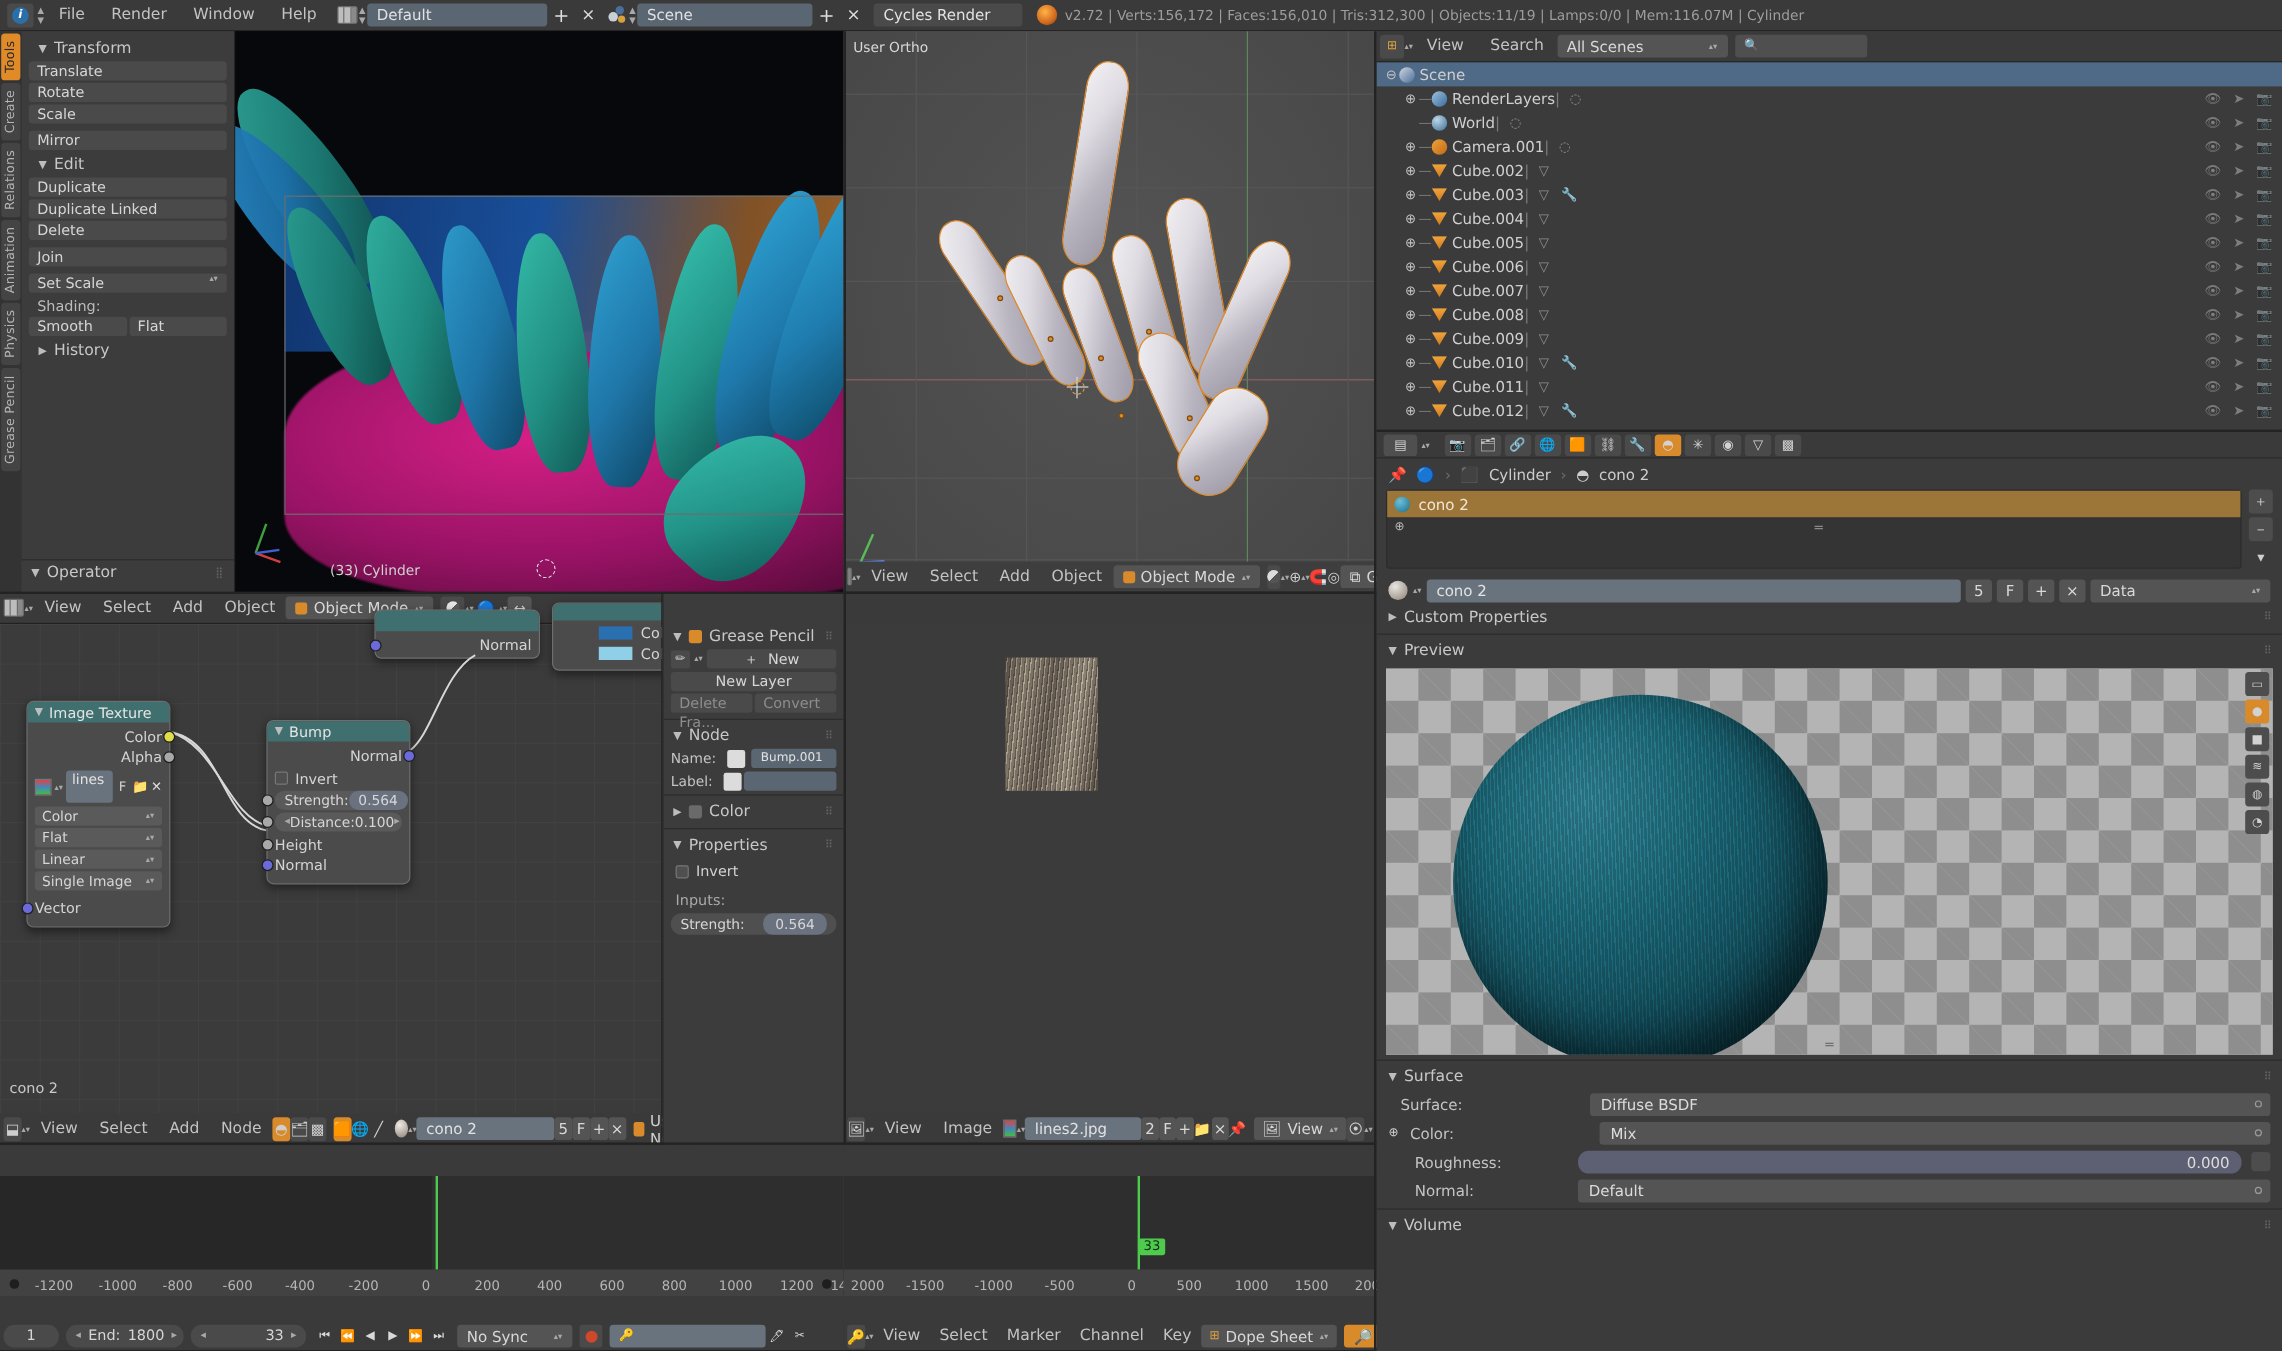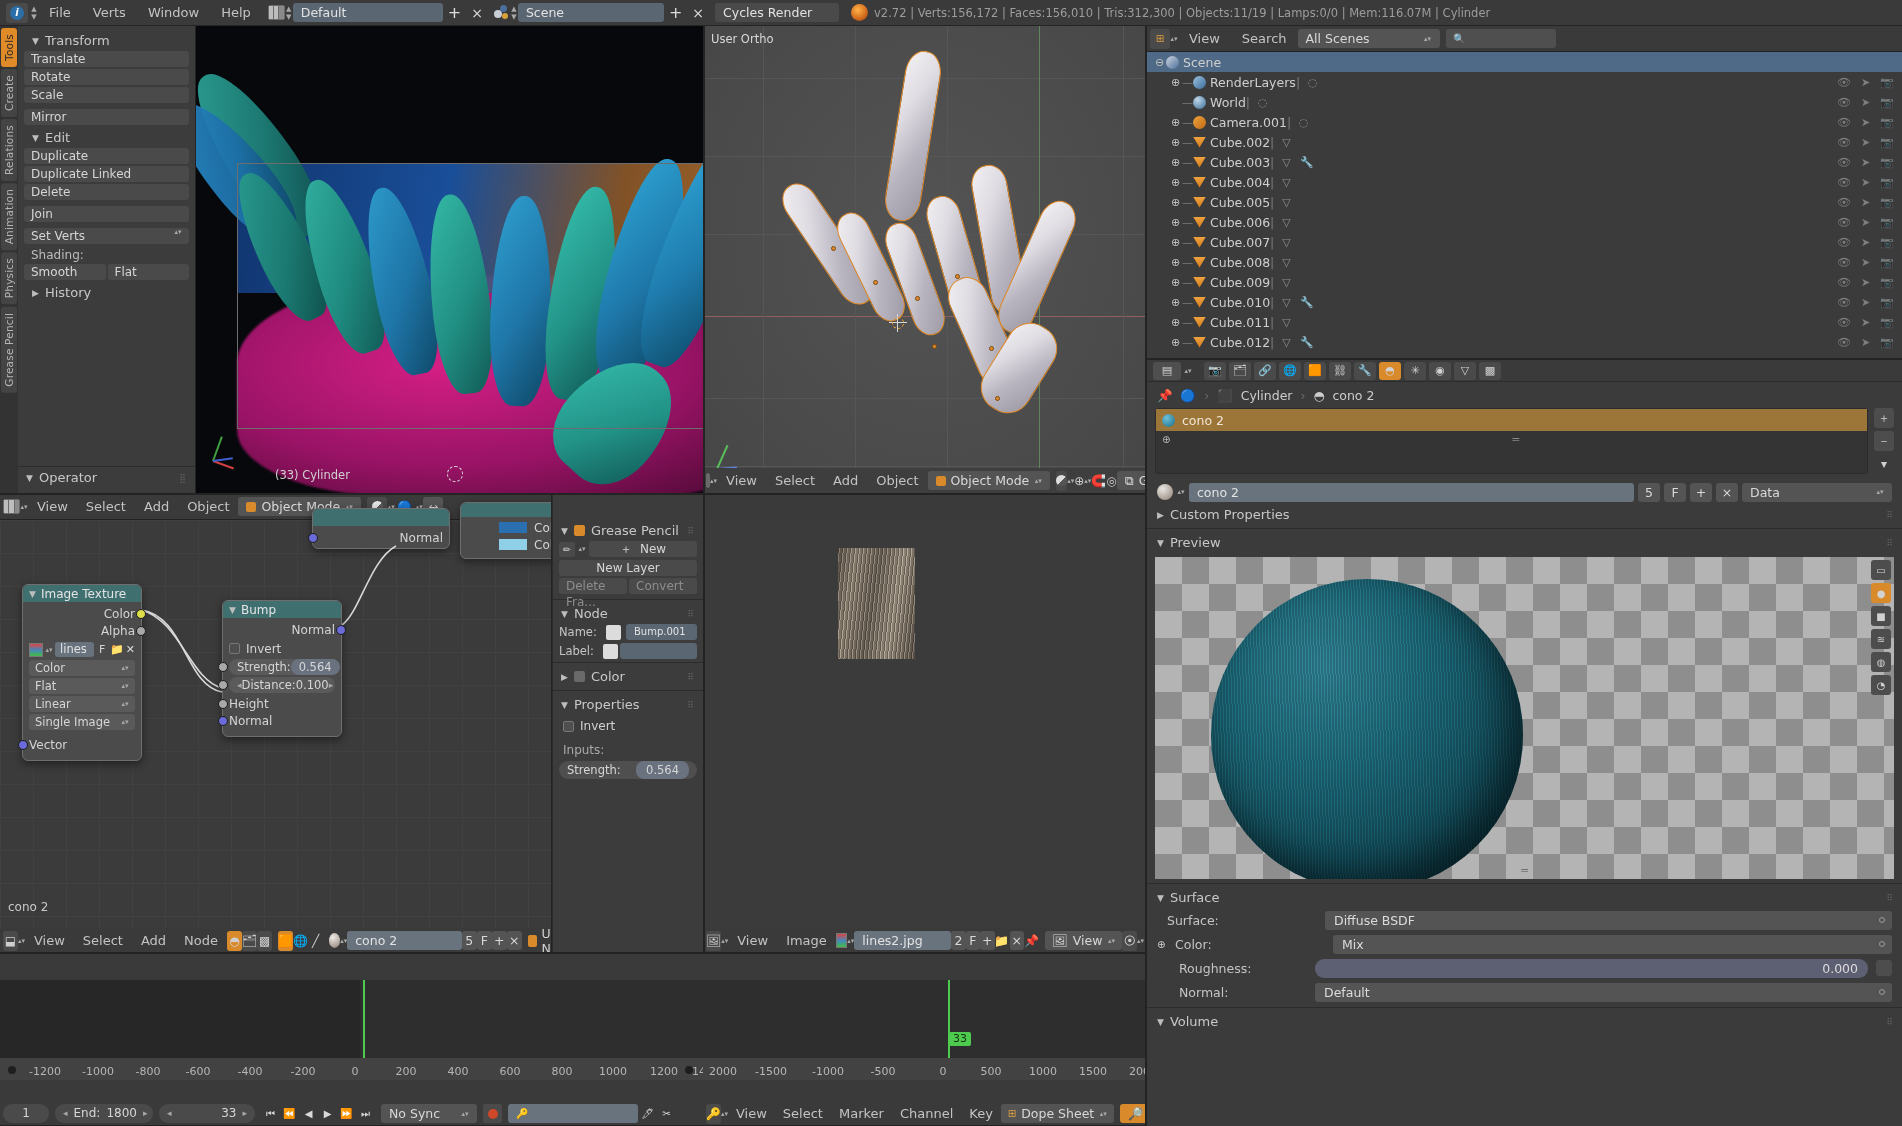--- a/index.html
+++ b/index.html
@@ -162,21 +162,21 @@
 <body>
 
 <div class="app">
 
   <div id="topbar">
     <div id="blendericon">
       <div class="bl-circle">i</div>
     </div>
     <span class="arrows">▲<br>▼</span>
     <div class="menu">File</div>
-    <div class="menu">Verts</div>
+    <div class="menu">Render</div>
     <div class="menu">Window</div>
     <div class="menu">Help</div>
     <div class="sp"></div>
     <div class="layout-ico">
         <i></i>
         <i></i>
         <i></i>
       </div>
     <span class="arrows">▲<br>▼</span>
     <div class="fld" style="width:150px;">Default</div>
@@ -227,21 +227,21 @@
         <span class="tri">▼</span>
         <span>Edit</span>
       </div>
       <div class="tsbtn">Duplicate</div>
       <div class="tsbtn">Duplicate Linked</div>
       <div class="tsbtn">Delete</div>
       <div style="height:4px"></div>
       <div class="tsbtn">Join</div>
       <div style="height:4px"></div>
       <div class="tsbtn" style="display:flex;justify-content:space-between;">
-        <span>Set Verts</span>
+        <span>Set Scale</span>
         <span class="arrows">▴▾</span>
       </div>
       <div class="tslbl">Shading:</div>
       <div style="display:flex;gap:2px;">
         <div class="tsbtn" style="flex:1">Smooth</div>
         <div class="tsbtn" style="flex:1">Flat</div>
       </div>
       <div class="panelhdr">
         <span class="tri">▶</span>
         <span>History</span>
@@ -799,21 +799,21 @@
             <span class="sock r" style="background:#dede4a;"></span>
             <span>Color</span>
           </div>
           <div class="sockrow out">
             <span class="sock r" style="background:#a8a8a8;"></span>
             <span>Alpha</span>
           </div>
           <div style="display:flex;align-items:center;gap:2px;margin:3px 0;">
             <span style="width:14px;height:14px;background:linear-gradient(#d44,#48b,#4b4);border:1px solid #777;"></span>
             <span class="arrows">▴▾</span>
-            <div class="fld" style="flex:1;height:15px;line-height:15px;padding:0 5px;font-size:11.5px;background:#69737e;">lines</div>
+            <div class="fld" style="flex:1;height:27px;line-height:15px;padding:0 5px;font-size:11.5px;background:#69737e;">lines</div>
             <span style="font-size:11px;color:#d2d2d2;width:12px;text-align:center;">F</span>
             <span style="font-size:11px;">📁</span>
             <span style="font-size:11px;color:#ddd;">✕</span>
           </div>
           <div class="nfield">
             <span>Color</span>
             <span class="arrows">▴▾</span>
             </div>
           <div class="nfield">
             <span>Flat</span>

